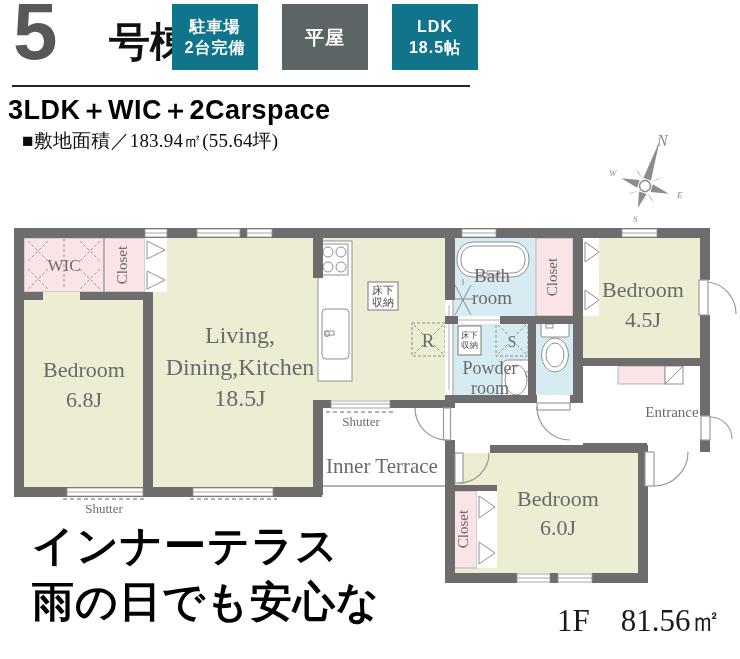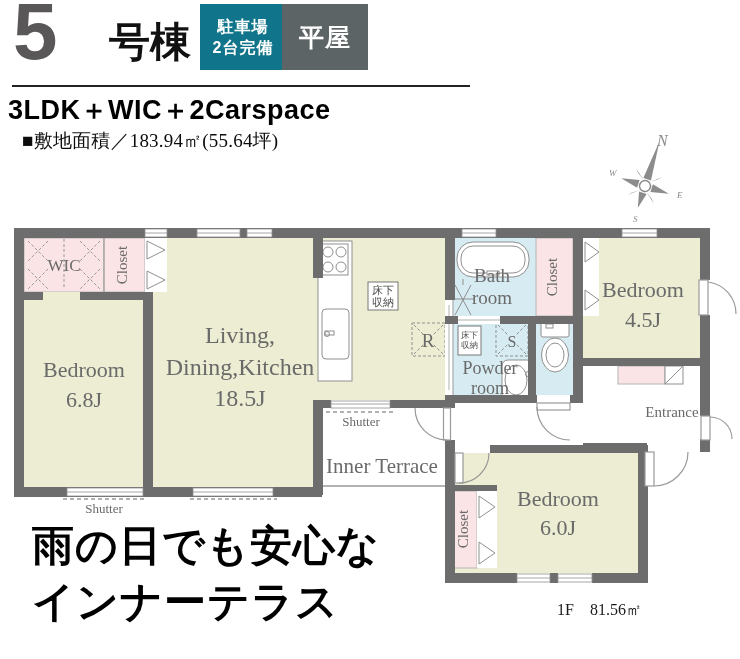--- a/index.html
+++ b/index.html
@@ -3,55 +3,59 @@
 <meta charset="utf-8">
 <style>
   html,body{margin:0;padding:0;background:#fff;}
   .page{position:relative;width:740px;height:659px;background:#fff;overflow:hidden;
         font-family:"Liberation Sans","DejaVu Sans",sans-serif;}
   
   .unit-num{position:absolute;left:13px;top:-8px;font-size:80px;font-weight:700;color:#595757;line-height:1;}
   .unit-suffix{position:absolute;left:62px;top:22px;font-size:41px;font-weight:700;color:#111;line-height:1;margin-left:47px;}
   .badge{position:absolute;top:4px;height:66px;width:86px;display:flex;flex-direction:column;
          align-items:center;justify-content:center;color:#fff;font-weight:700;line-height:21px;letter-spacing:1px;}
-  .badge.teal{background:#10758a;margin-left:28px;}
+  .badge.teal{background:#10758a;}
   .badge.gray{background:#5c6466;}
   .badge span{font-size:16px;}
-  .badge.single span{font-size:25px;}
+  .badge.single span{font-size:19px;}
   .b1{left:172px;}.b2{left:282px;}.b3{left:392px;}
   .rule{position:absolute;left:12px;top:85px;width:458px;height:0;border-top:2px solid #222;}
   .layout-summary{position:absolute;left:8px;top:92px;font-size:27px;font-weight:700;color:#000;letter-spacing:.5px;}
   .property{position:absolute;left:14px;top:127px;font-family:"Liberation Serif","DejaVu Serif",serif;
             font-size:19px;color:#0c0c0c;line-height:27px;letter-spacing:.2px;margin-left:8px;}
   .compass{position:absolute;left:605px;top:132px;}
   
   .plan{position:absolute;left:0;top:225px;}
   .plan text{font-family:"Liberation Serif","DejaVu Serif",serif;fill:#6a6a6a;}
   .plan .tiny{fill:#4d4d4d;}
   
   .catchcopy{position:absolute;left:32px;top:518px;font-family:"Liberation Serif","DejaVu Serif",serif;
              font-weight:900;font-size:42px;color:#000;line-height:56px;letter-spacing:1px;}
   .floor-area{position:absolute;left:557px;top:600px;font-family:"Liberation Serif","DejaVu Serif",serif;
-              font-size:16px;color:#1a1a1a;}
+              font-size:31px;color:#1a1a1a;}
 </style>
 </head>
 <body>
 
 <div class="page">
 
   <div>
     <span class="unit-num">5</span>
     <span class="unit-suffix">号棟</span>
   </div>
   <div class="badge teal b1">
     <span>駐車場</span>
     <span>2台完備</span>
   </div>
   <div class="badge gray single b2">
     <span>平屋</span>
+  </div>
+  <div class="badge teal b3">
+    <span>LDK</span>
+    <span>18.5帖</span>
   </div>
   <div class="rule"></div>
   <div class="layout-summary">3LDK＋WIC＋2Carspace</div>
 
   <div class="property">
     <div>■敷地面積／183.94㎡(55.64坪)</div>
   </div>
 
   <div class="compass">
     <svg width="84" height="96" viewBox="0 0 84 96">
@@ -298,18 +302,18 @@
     <text x="672" y="192" font-size="15" text-anchor="middle">Entrance</text>
     <text x="382" y="248" font-size="21" text-anchor="middle">Inner Terrace</text>
     <text x="361" y="201" font-size="13" text-anchor="middle">Shutter</text>
     <text x="104" y="288" font-size="13" text-anchor="middle">Shutter</text>
     <text x="558" y="281" font-size="22" text-anchor="middle">Bedroom</text>
     <text x="558" y="310" font-size="22" text-anchor="middle">6.0J</text>
     <text x="465" y="304" font-size="15" text-anchor="middle" dominant-baseline="middle" transform="rotate(-90 465 304)">Closet</text>
   </svg>
 
   <div class="catchcopy">
+    <div>インナーテラス</div>
     <div>雨の日でも安心な</div>
-    <div>インナーテラス</div>
   </div>
   <div class="floor-area">1F　81.56㎡</div>
 
 </div>
 
 </body></html>

